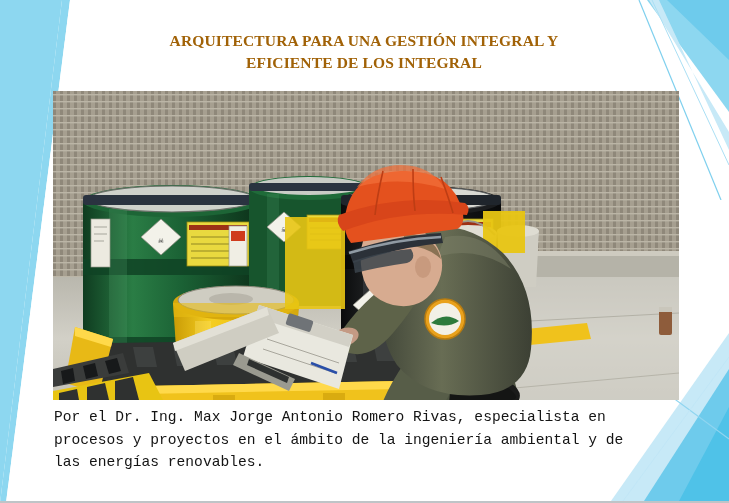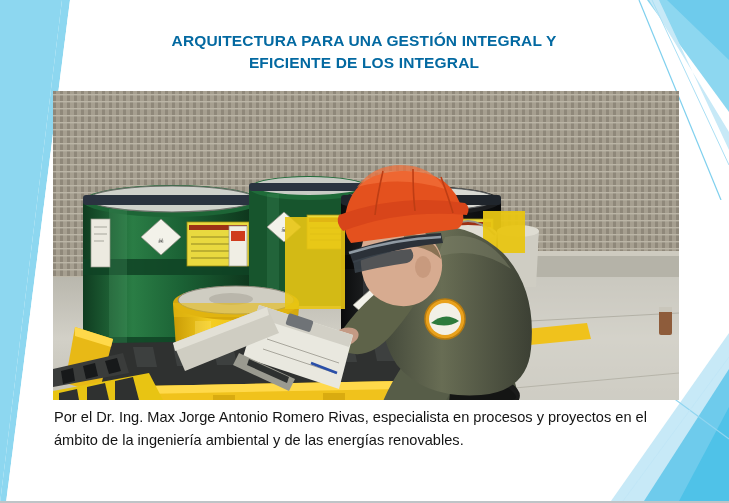--- a/index.html
+++ b/index.html
@@ -19,40 +19,40 @@
   .deco{position:absolute;pointer-events:none;}
   .deco svg{display:block;}
   #deco-left{left:0;top:0;width:200px;height:503px;}
   #deco-topright{right:0;top:0;width:140px;height:200px;}
   #deco-bottomright{right:0;bottom:0;width:180px;height:190px;}
 
   
   .title{
     position:absolute;left:64px;top:30px;width:600px;
     text-align:center;
-    font-family:Liberation Sans, sans-serif;
+    font-family:Liberation Serif, serif;
     font-weight:bold;
     font-size:15.5px;
     line-height:22px;
     letter-spacing:0.15px;
-    color:#0369a1;
+    color:#a16207;
     z-index:6;
   }
 
   
   .photo{
     position:absolute;left:53px;top:91px;width:626px;height:309px;
     overflow:hidden;z-index:4;background:#9a9a92;
   }
   .photo svg{display:block;width:626px;height:309px;}
 
   
   .caption{
     position:absolute;left:54px;top:406px;width:600px;
-    font-family:Liberation Sans, sans-serif;
+    font-family:Liberation Mono, monospace;
     font-size:14.6px;
     line-height:22.5px;
     color:#141414;
     z-index:6;
     white-space:pre-line;
   }
 </style>
 </head>
 <body>
 

